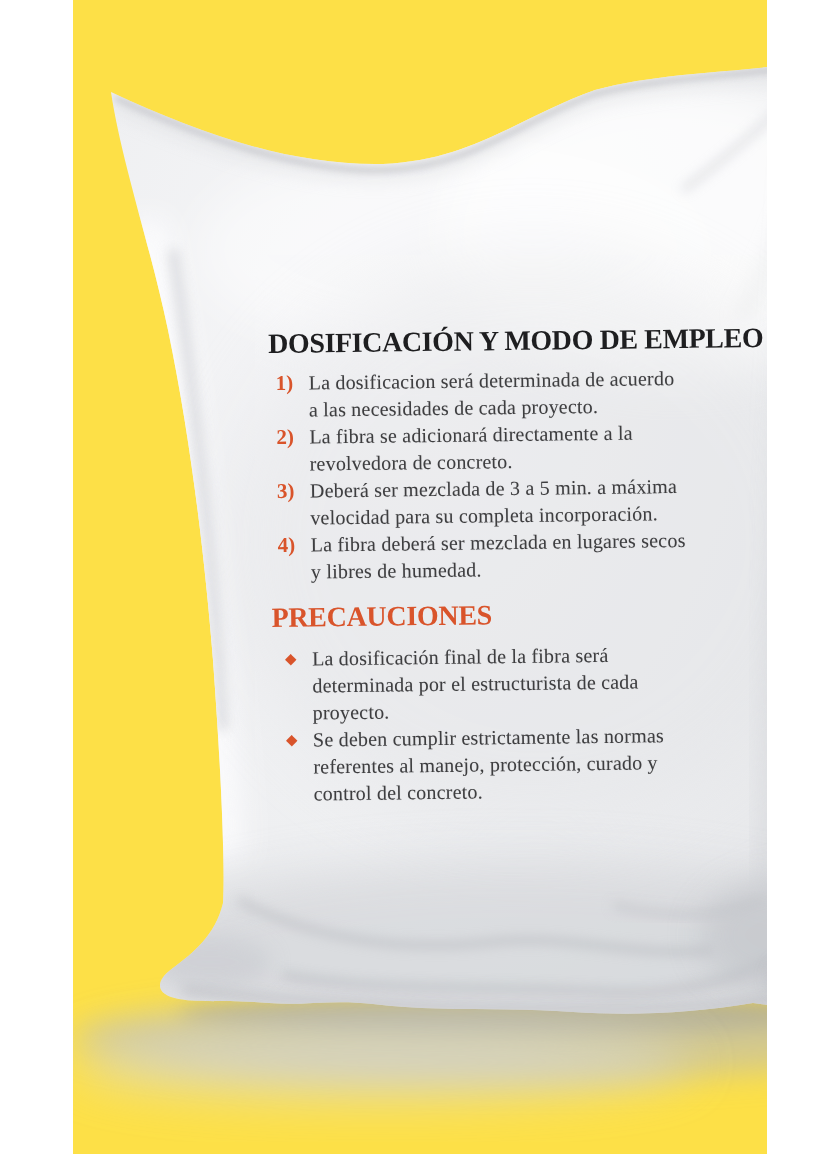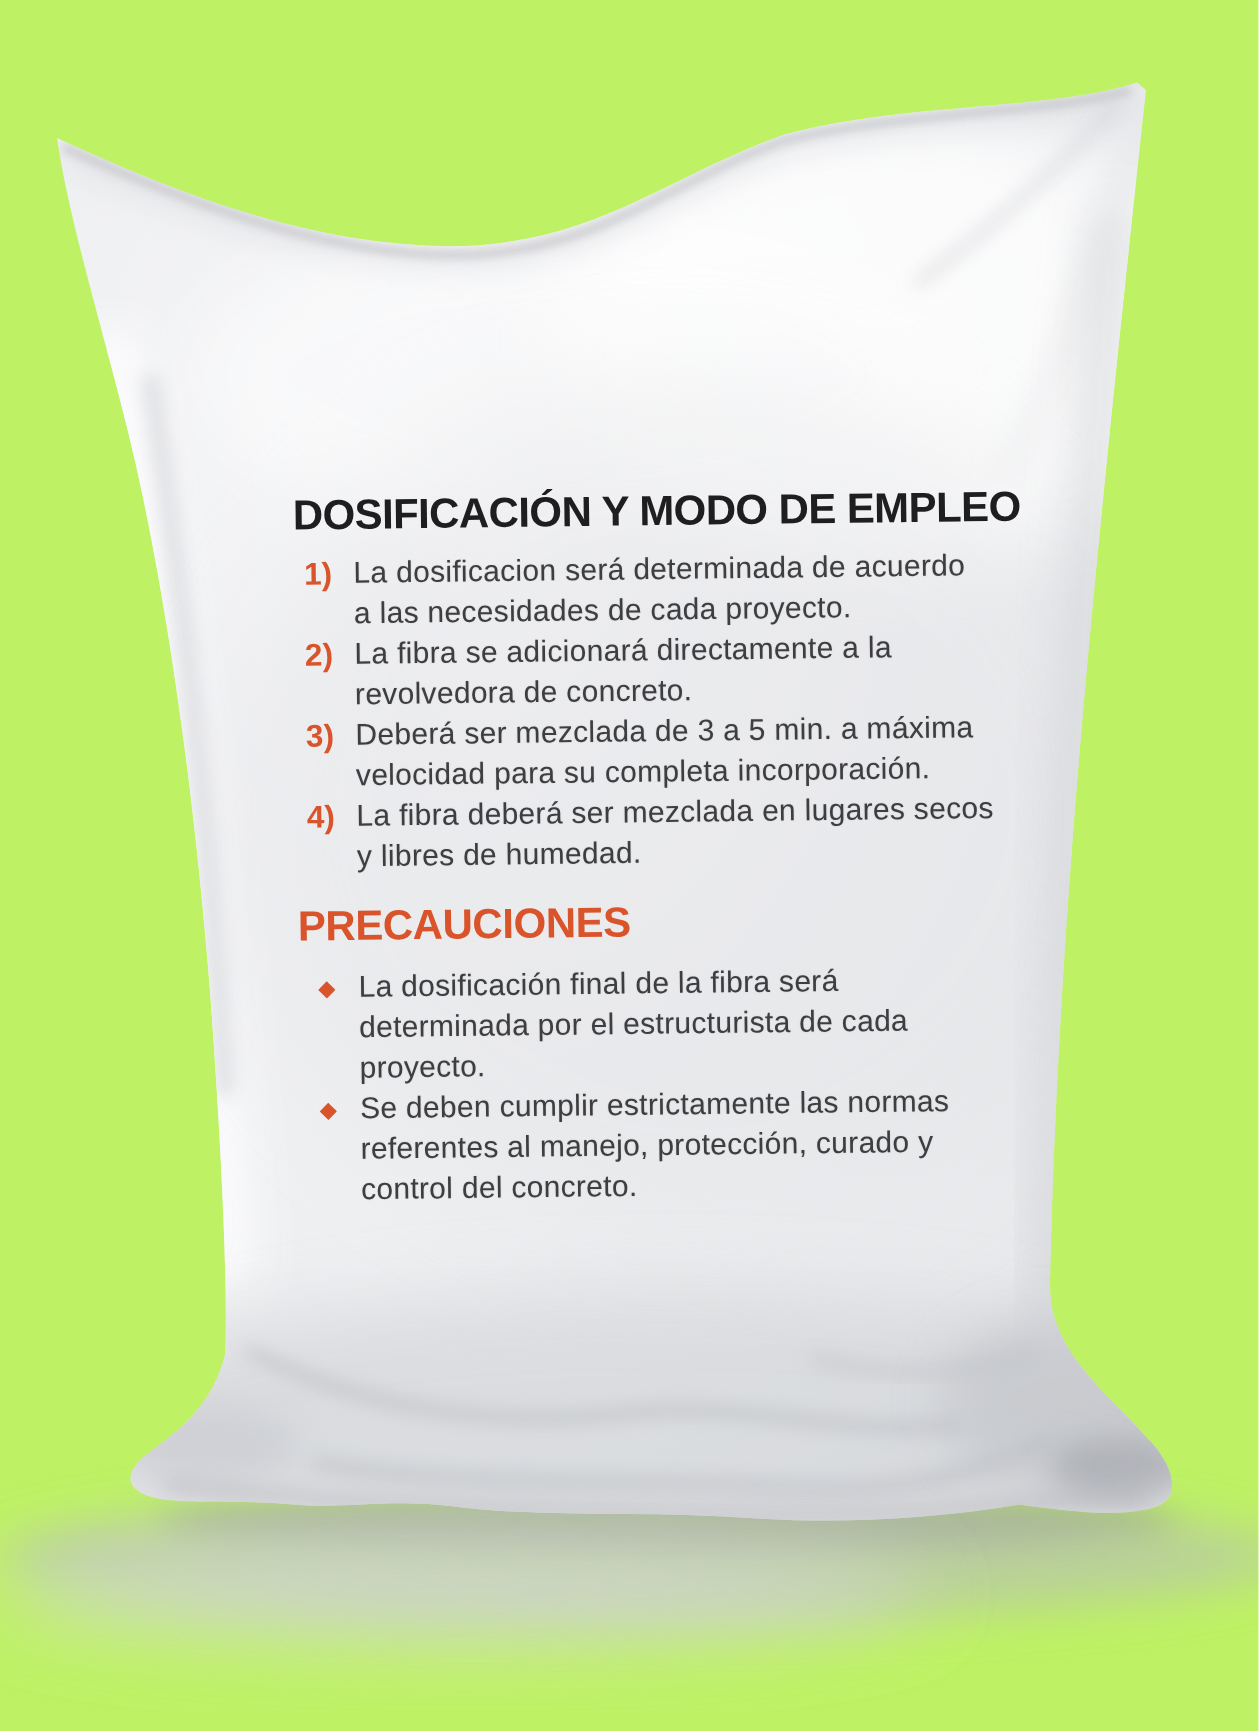--- a/index.html
+++ b/index.html
@@ -3,25 +3,25 @@
 <meta charset="utf-8">
 <style>
   :root{
     --accent:#D9542B;
     --heading:#1E1E20;
     --body:#3E3E40;
   }
   html,body{margin:0;padding:0;background:#ffffff;}
   #stage{
     position:relative;
-    width:839px;height:1154px;
+    width:694px;height:1154px;
     margin:0 auto;
-    background:#bef264;
+    background:#fde047;
     overflow:hidden;
-    font-family:Liberation Sans, sans-serif;
+    font-family:Liberation Serif, serif;
   }
   #bag-svg{position:absolute;left:0;top:0;}
   
   .panel{
     position:absolute;
     left:195px; top:328px; width:520px;
     transform:rotate(-0.7deg);
     transform-origin:left top;
     color:var(--body);
   }

